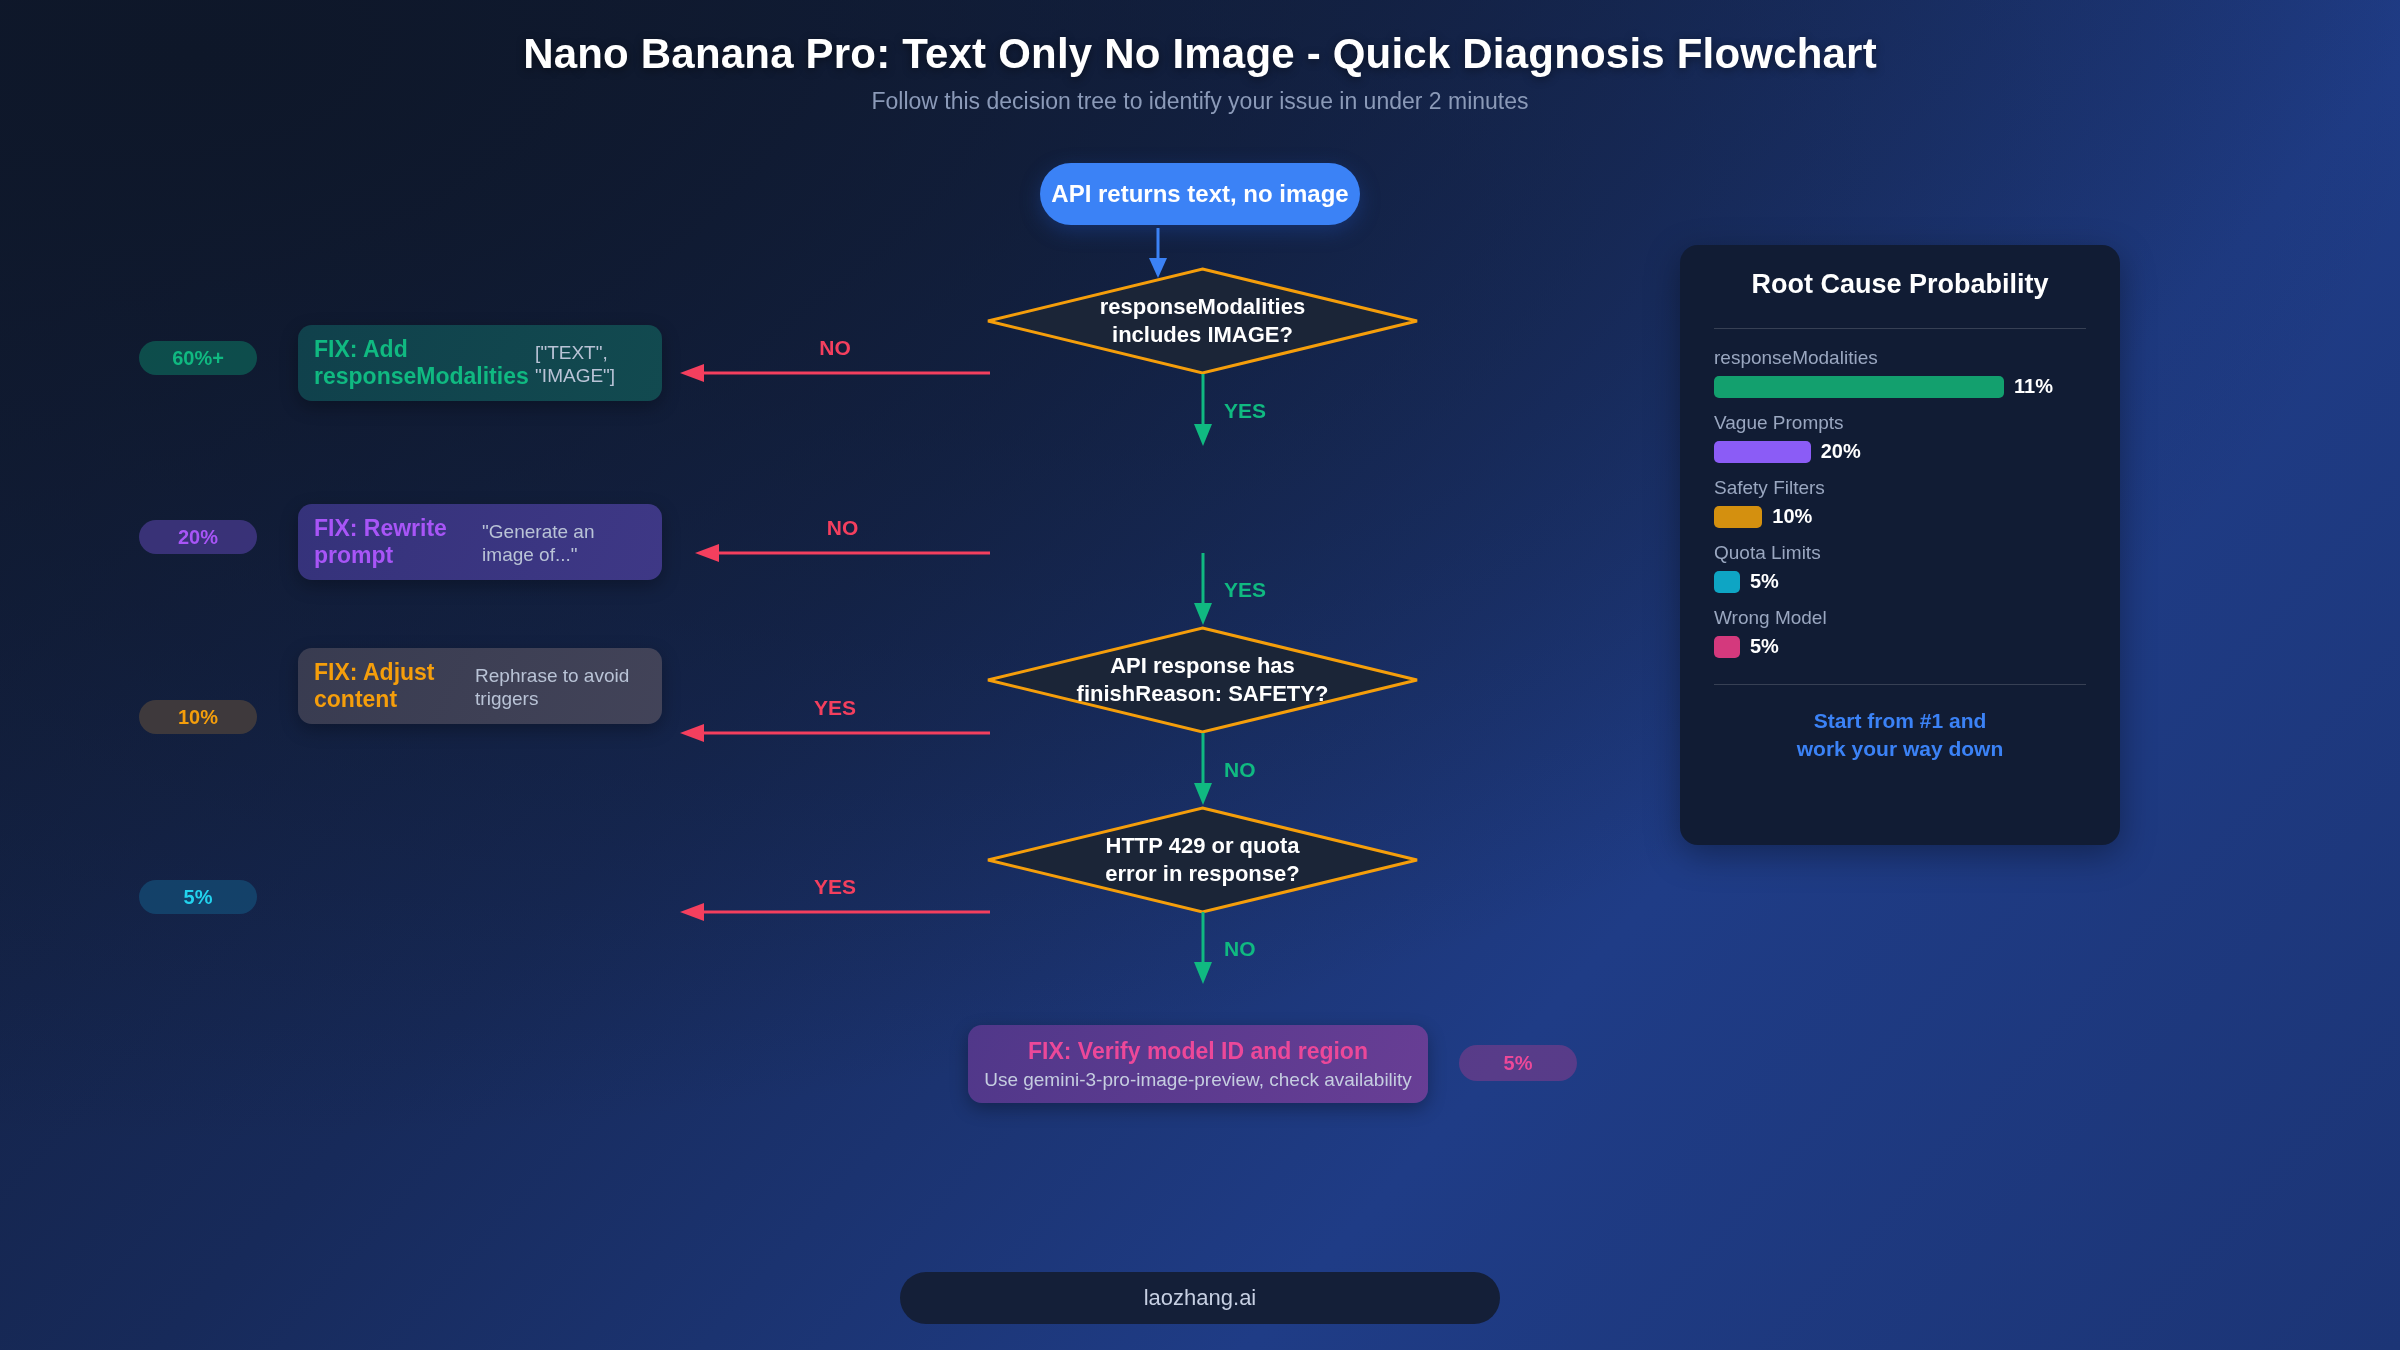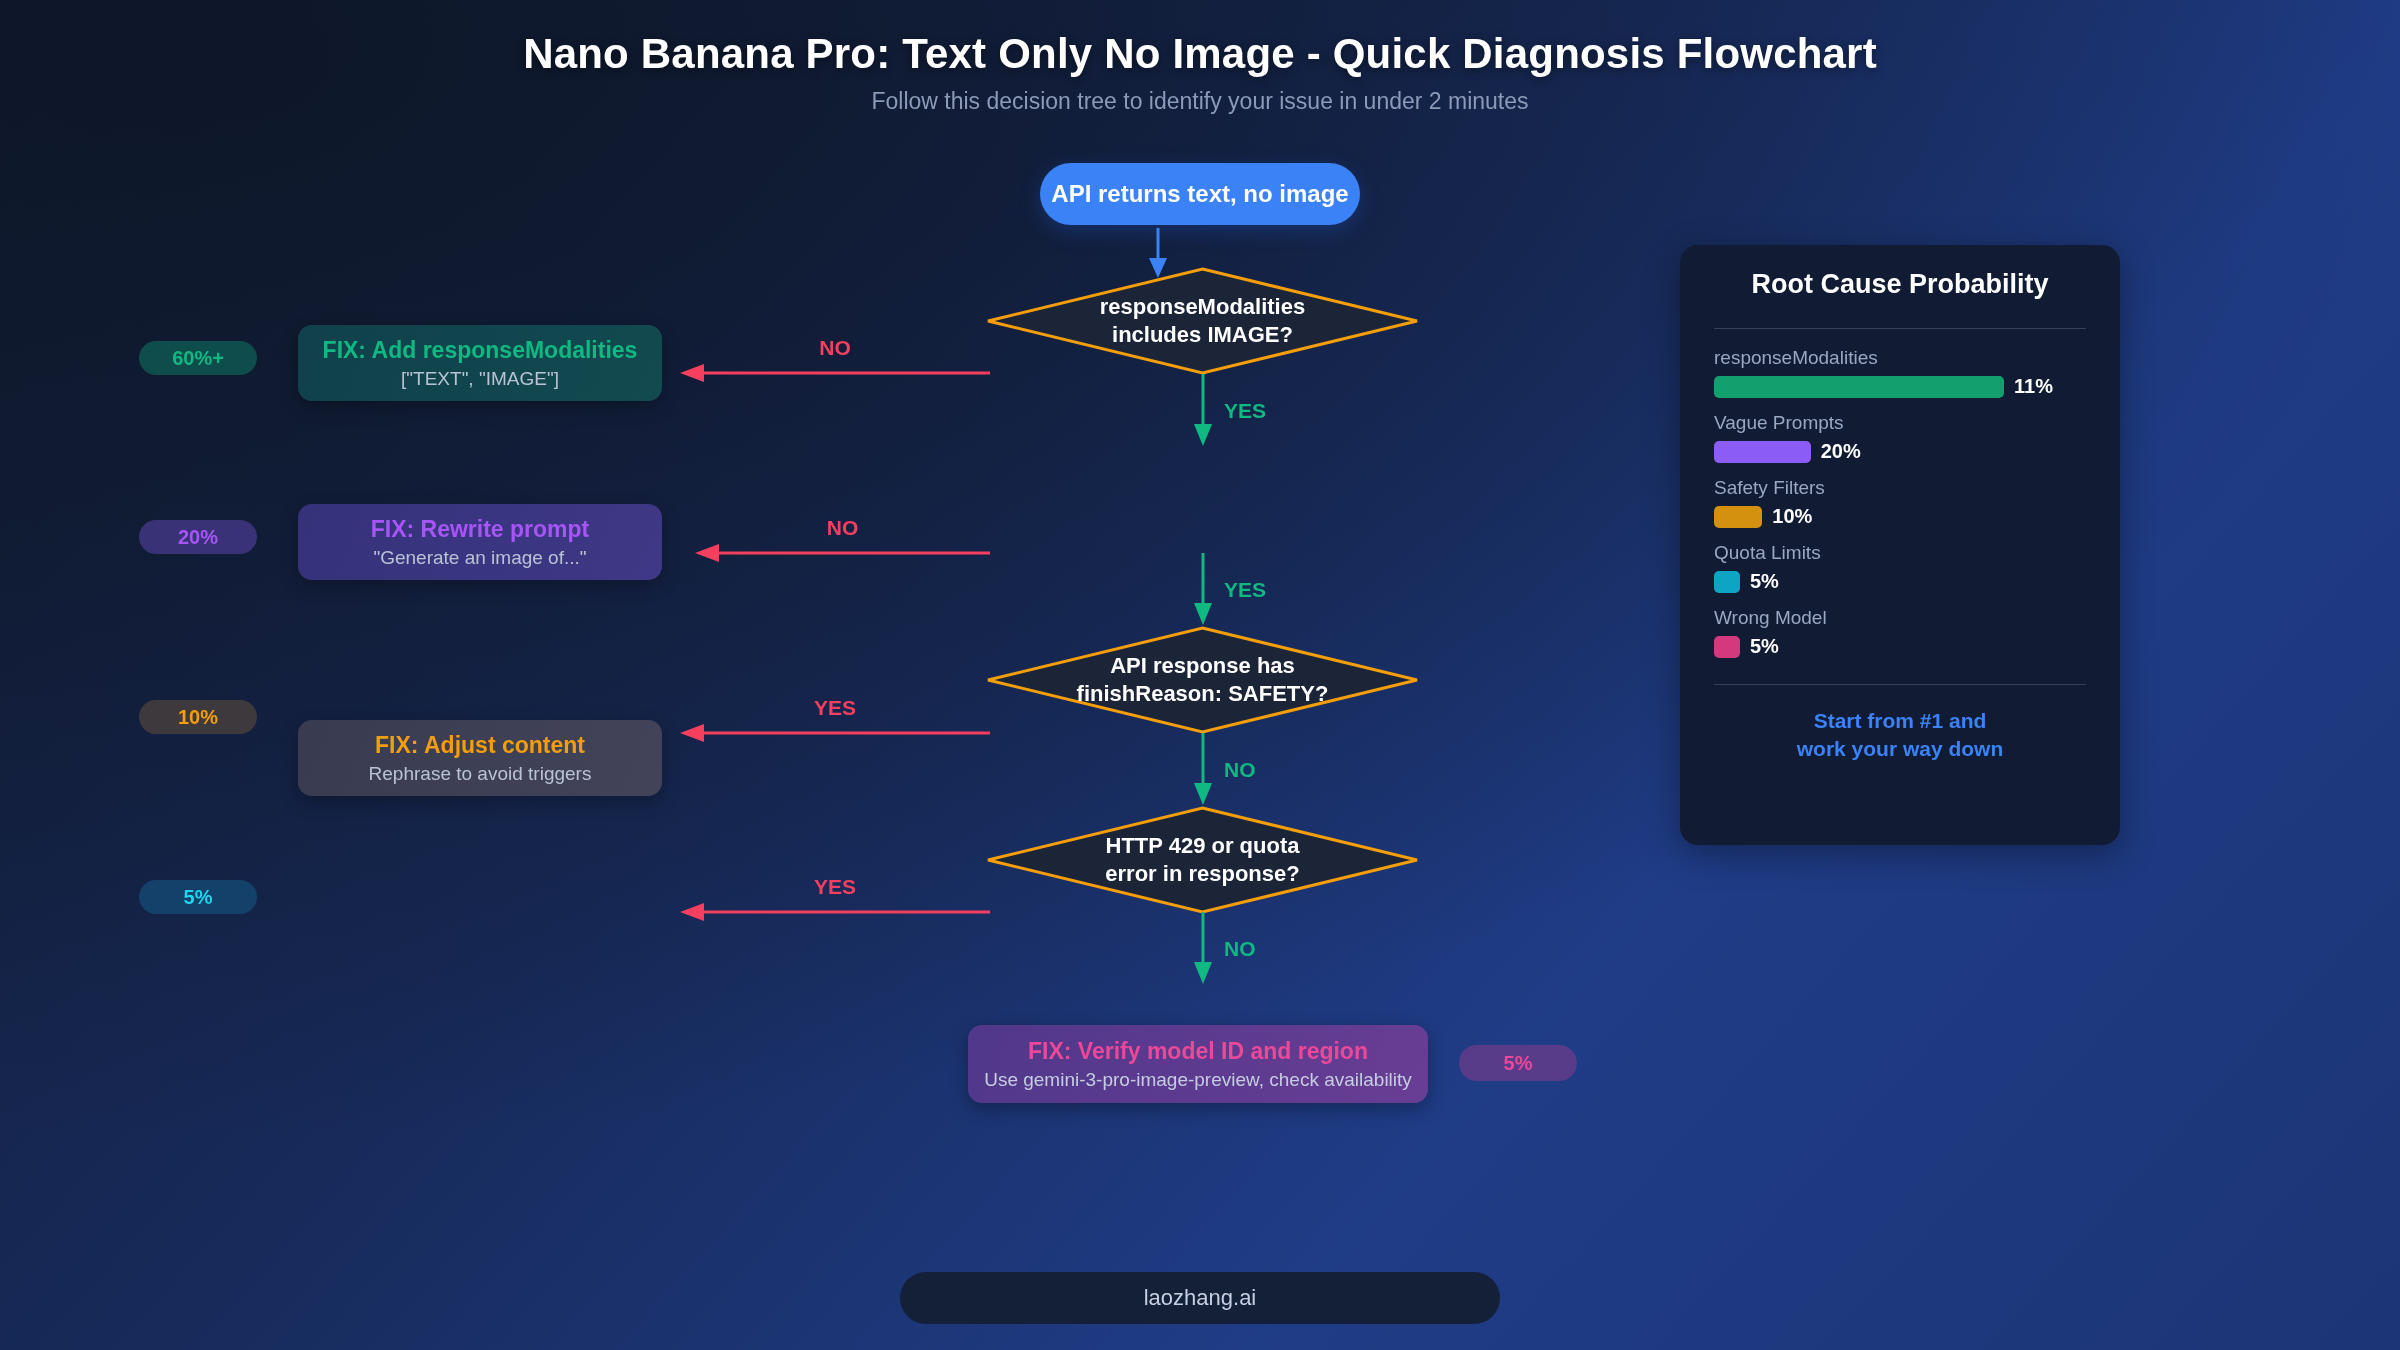--- a/index.html
+++ b/index.html
@@ -58,21 +58,21 @@
   .hconn svg { display:block; position:absolute; left:0; top:22px; }
   .hconn .hlabel {
     position:absolute; top:-4px; left:0; width:100%; text-align:center;
     font-size:21px; font-weight:bold; color:#f43f5e;
   }
 
   
   .fix-card {
     position:absolute; left:298px; width:364px; height:76px;
     border-radius:14px; padding:10px 16px;
-    display:flex; flex-direction:column; align-items:center; justify-content:flex-end;
+    display:flex; flex-direction:row; align-items:center; justify-content:flex-end;
     box-shadow:0 6px 18px rgba(0,0,0,.28);
   }
   .fix-card .fix-title { font-size:23px; font-weight:bold; line-height:1.18; }
   .fix-card .fix-sub   { font-size:19px; color:#b9c3d6; margin-top:4px; line-height:1.2; }
 
   .badge {
     position:absolute; left:139px; width:118px; height:34px; border-radius:17px;
     display:flex; align-items:center; justify-content:center;
     font-size:20px; font-weight:bold;
   }
@@ -250,21 +250,21 @@
     <span>20%</span>
   </div>
   <div class="fix-card" style="top: 504px; background: linear-gradient(110deg, rgba(56, 52, 128, 0.92), rgba(66, 58, 140, 0.92));">
     <span class="fix-title" style="color: rgb(168, 85, 247);">FIX: Rewrite prompt</span>
     <span class="fix-sub">"Generate an image of..."</span>
   </div>
 
   <div class="badge" style="top: 700px; background: rgba(70, 62, 60, 0.85); color: rgb(245, 158, 11);">
     <span>10%</span>
   </div>
-  <div class="fix-card" style="top: 720px; background: linear-gradient(110deg, rgba(60, 62, 82, 0.92), rgba(70, 70, 90, 0.92));">
+  <div class="fix-card" style="top: 648px; background: linear-gradient(110deg, rgba(60, 62, 82, 0.92), rgba(70, 70, 90, 0.92));">
     <span class="fix-title" style="color: rgb(245, 158, 11);">FIX: Adjust content</span>
     <span class="fix-sub">Rephrase to avoid triggers</span>
   </div>
 
   <div class="badge" style="top: 880px; background: rgba(20, 70, 112, 0.85); color: rgb(34, 211, 238);">
     <span>5%</span>
   </div>
 
   <div class="final-card">
     <span class="fix-title">FIX: Verify model ID and region</span>

